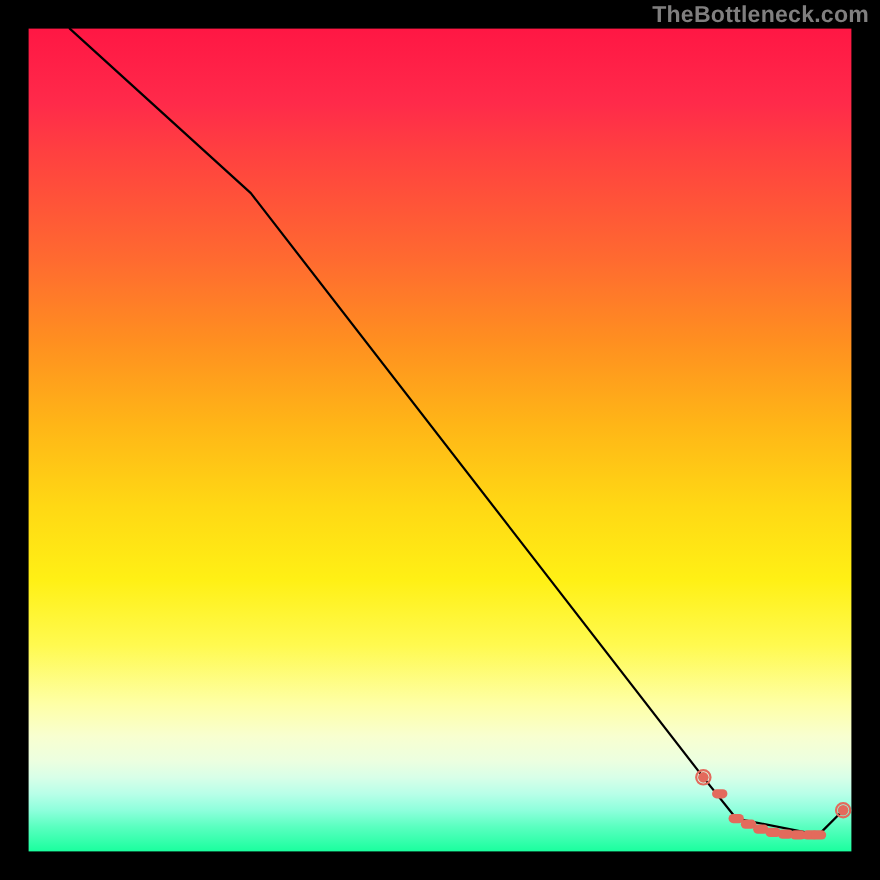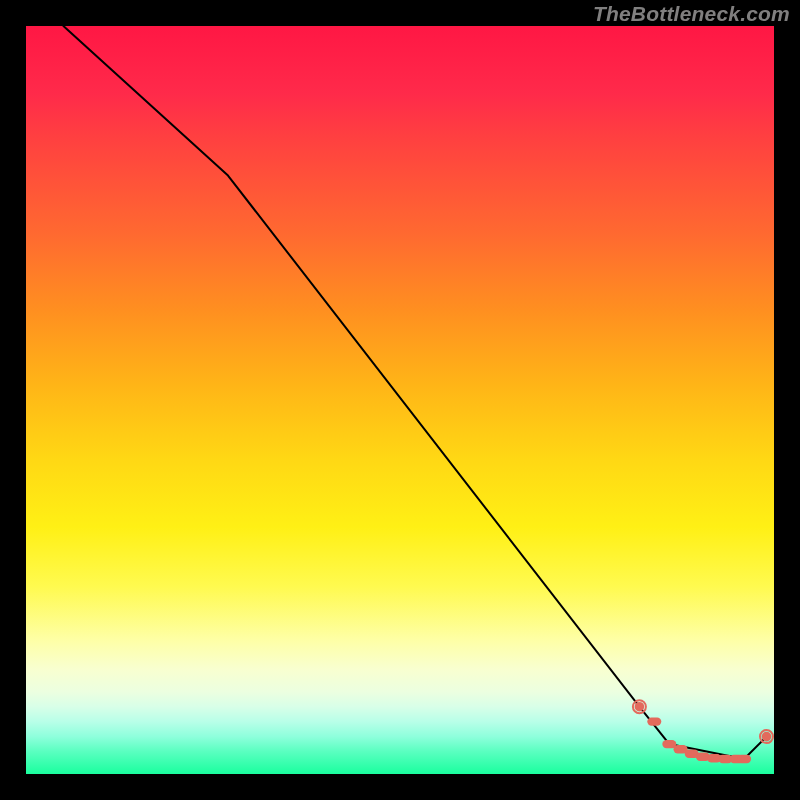--- a/index.html
+++ b/index.html
@@ -7,21 +7,20 @@
     padding: 0;
     width: 800px;
     height: 800px;
     background: #000000;
     overflow: hidden;
   }
   .stage {
     position: relative;
     width: 800px;
     height: 576px;
-    font-style: italic;
   }
   .plot-area {
     position: absolute;
     left: 26px;
     top: 26px;
     width: 748px;
     height: 748px;
     background: linear-gradient(to bottom,
       #ff1744 0%,
       #ff2a4a 9%,

